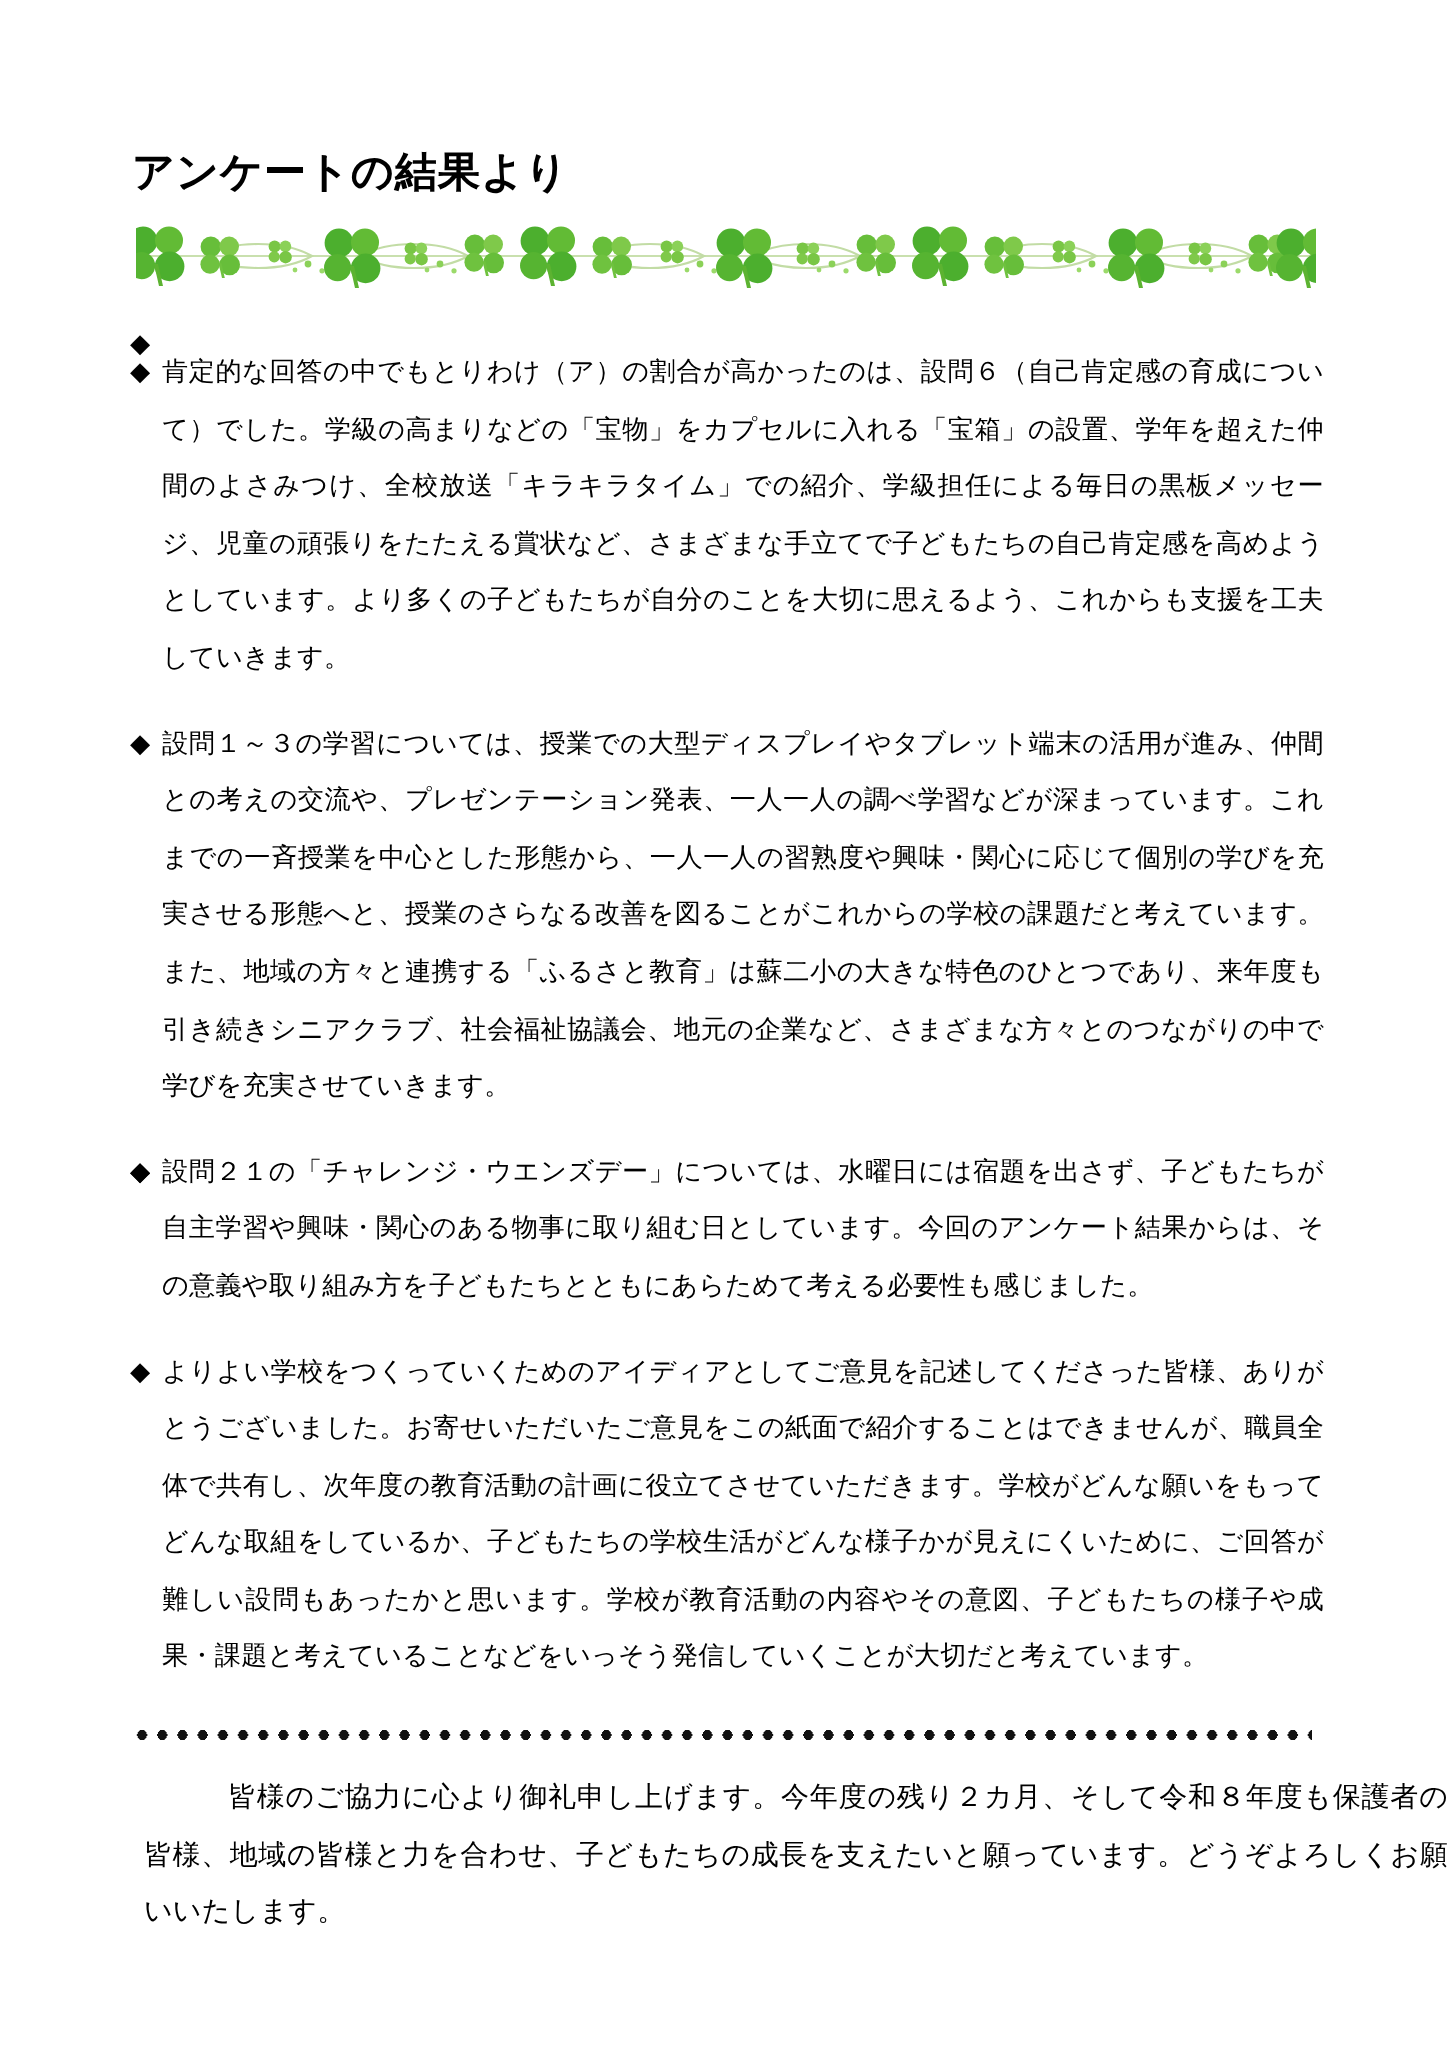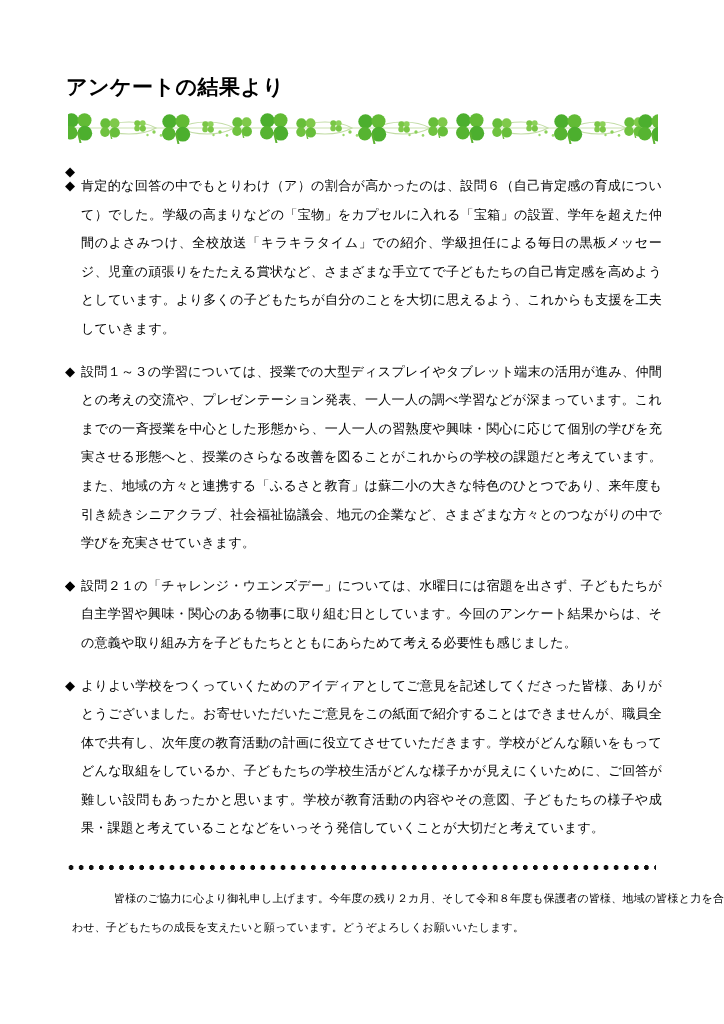--- a/index.html
+++ b/index.html
@@ -91,21 +91,21 @@
   .closing {
     position: absolute;
     left: 0;
     top: 884px;
     width: 724px;
   }
   .closing p {
     margin: 0;
     padding-left: 72px;
     text-indent: 42px;
-    font-size: 11px;
+    font-size: 14px;
     line-height: 28.6px;
     text-align: justify;
     text-justify: inter-character;
     letter-spacing: 0.1px;
   }
 </style>
 </head>
 <body>
 
 <div class="page">

